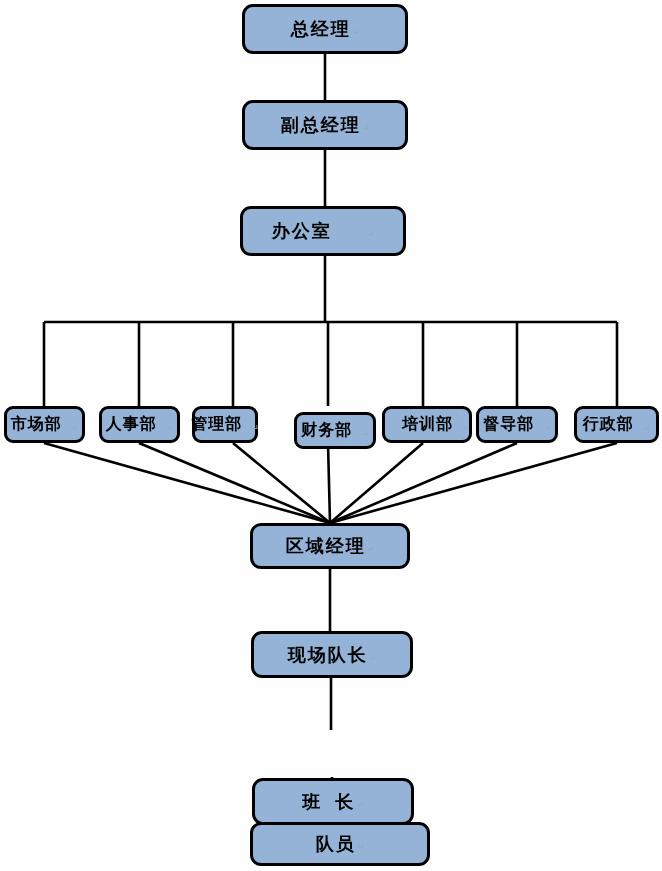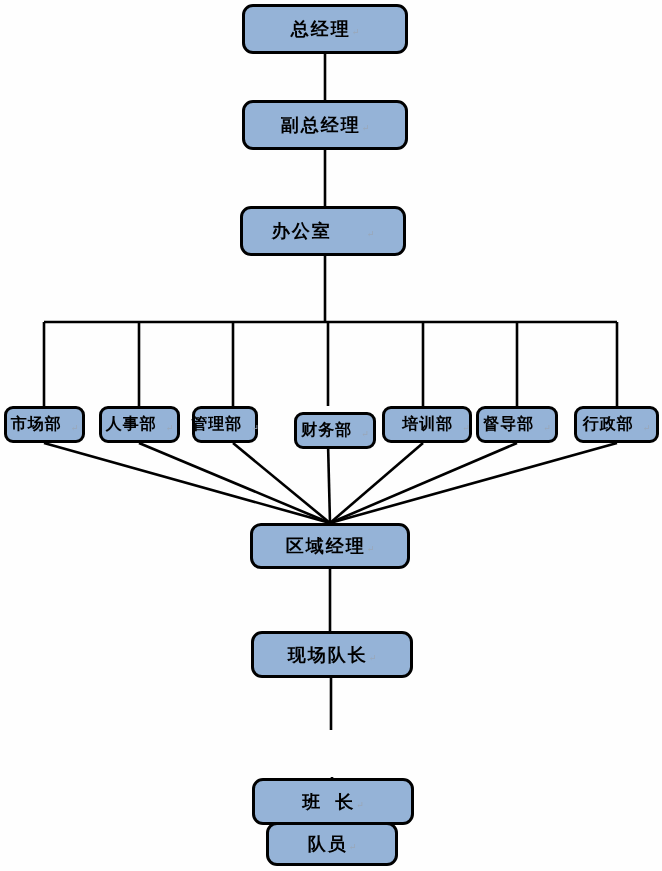--- a/index.html
+++ b/index.html
@@ -66,21 +66,21 @@
   #dep1 { left: 99px;  top: 406px; width: 81px; }
   #dep2 { left: 192px; top: 406px; width: 66px; }
   #dep3 { left: 287px; top: 412px; width: 82px; margin-left: 7px; }
   #dep4 { left: 382px; top: 406px; width: 90px; padding-left: 18px; }
   #dep5 { left: 476px; top: 406px; width: 82px; }
   #dep6 { left: 574px; top: 406px; width: 85px; }
   
   #rm   { left: 250px; top: 523px; width: 160px; height: 46px; }
   #sc   { left: 251px; top: 631px; width: 162px; height: 47px; }
   #sl   { left: 252px; top: 730px; width: 162px; height: 47px; margin-top: 48px; }
-  #tm   { left: 266px; top: 822px; width: 132px; height: 44px; }
+  #tm   { left: 250px; top: 822px; width: 180px; height: 44px; }
 </style>
 </head>
 <body>
 
 <div id="canvas">
 
   <svg id="connectors" viewBox="0 0 662 871" xmlns="http://www.w3.org/2000/svg">
     <g stroke="#000000" stroke-width="2.6" fill="none">
 
       <line x1="325" y1="54" x2="325" y2="100"></line>

